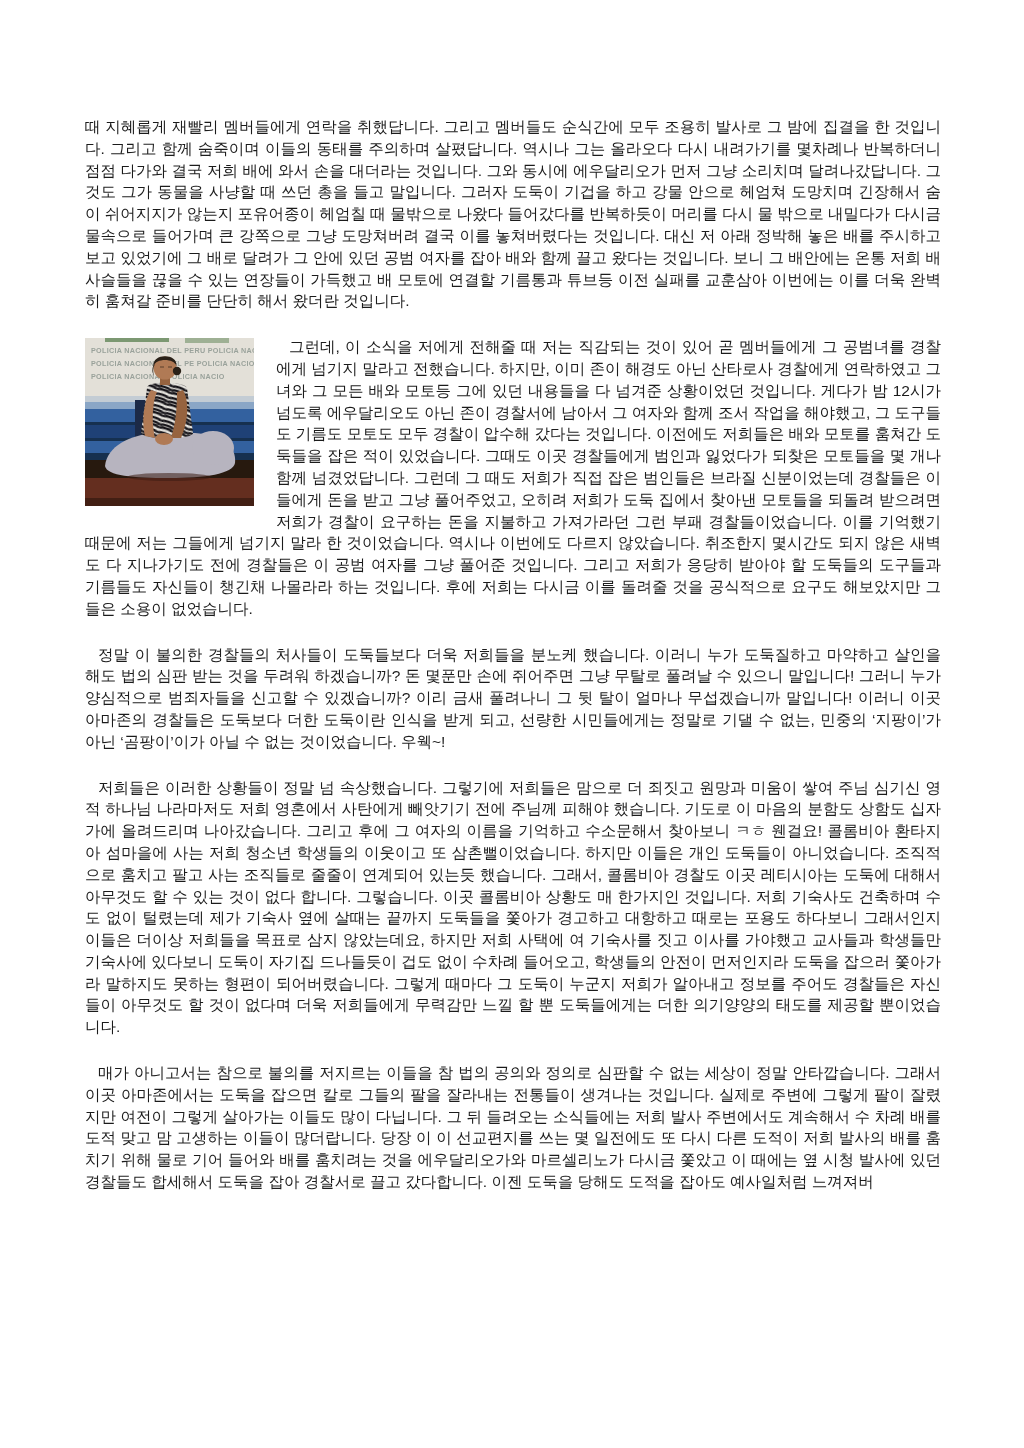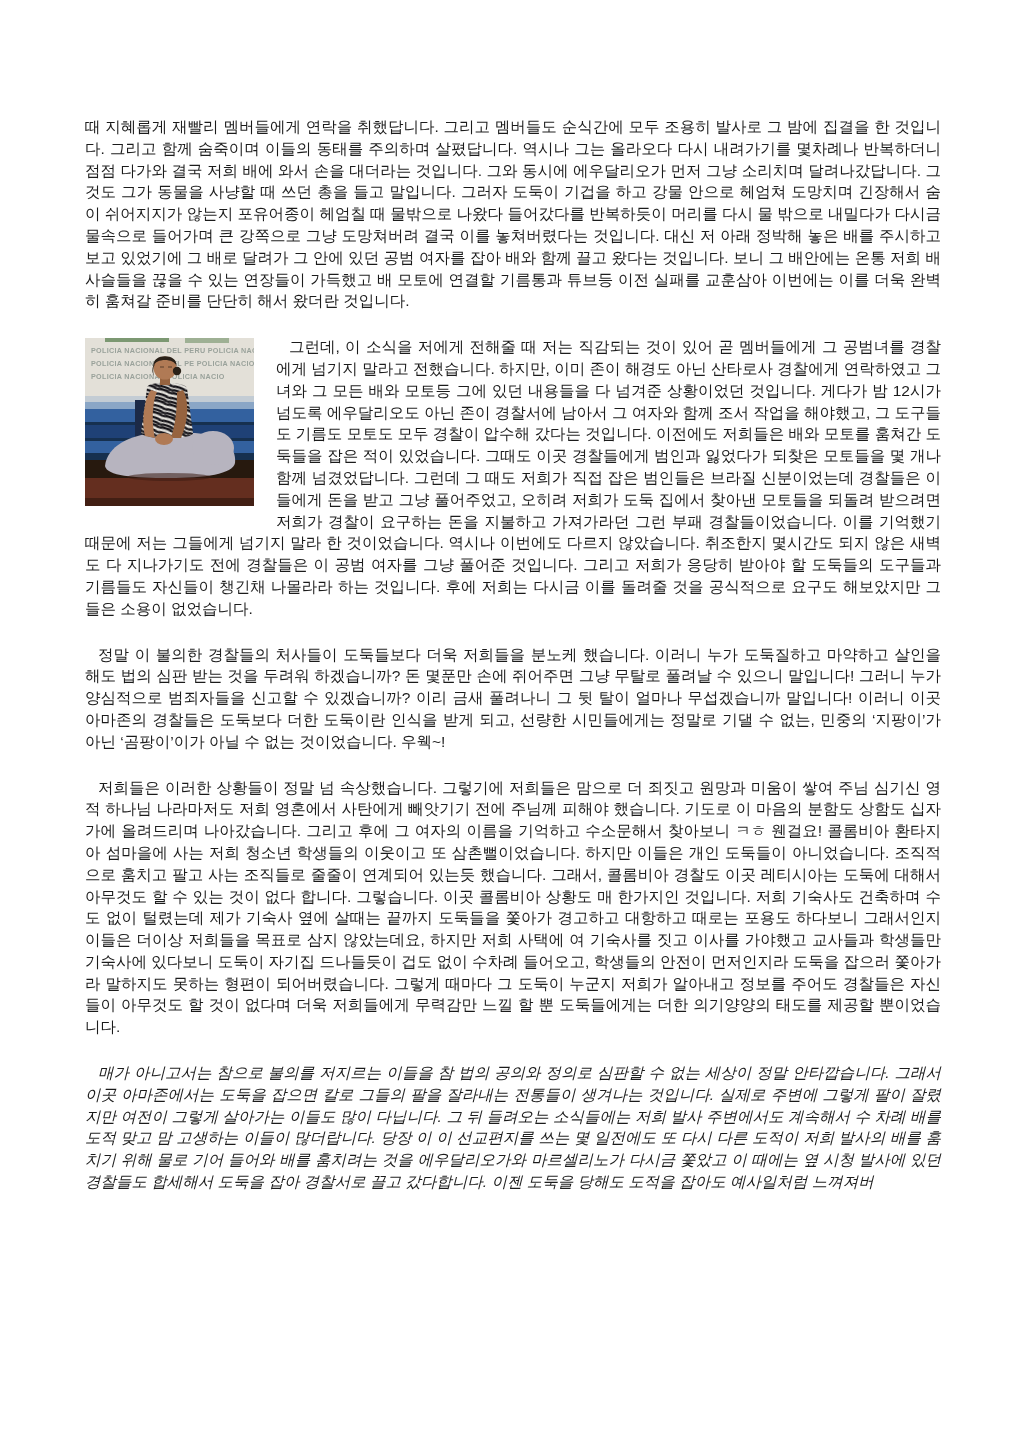--- a/index.html
+++ b/index.html
@@ -29,21 +29,20 @@
     text-align: justify;
     text-indent: 13px;
     word-break: break-all;
     color: #1b1b1b;
   }
   p.para.first {
     text-indent: 0;
   }
   p.para:last-child {
     margin-bottom: 0;
-    font-style: italic;
   }
   .photo-float {
     float: left;
     width: 169px;
     height: 168px;
     margin: 2px 22px 8px 0;
     display: block;
   }
   .photo-float svg {
     display: block;

